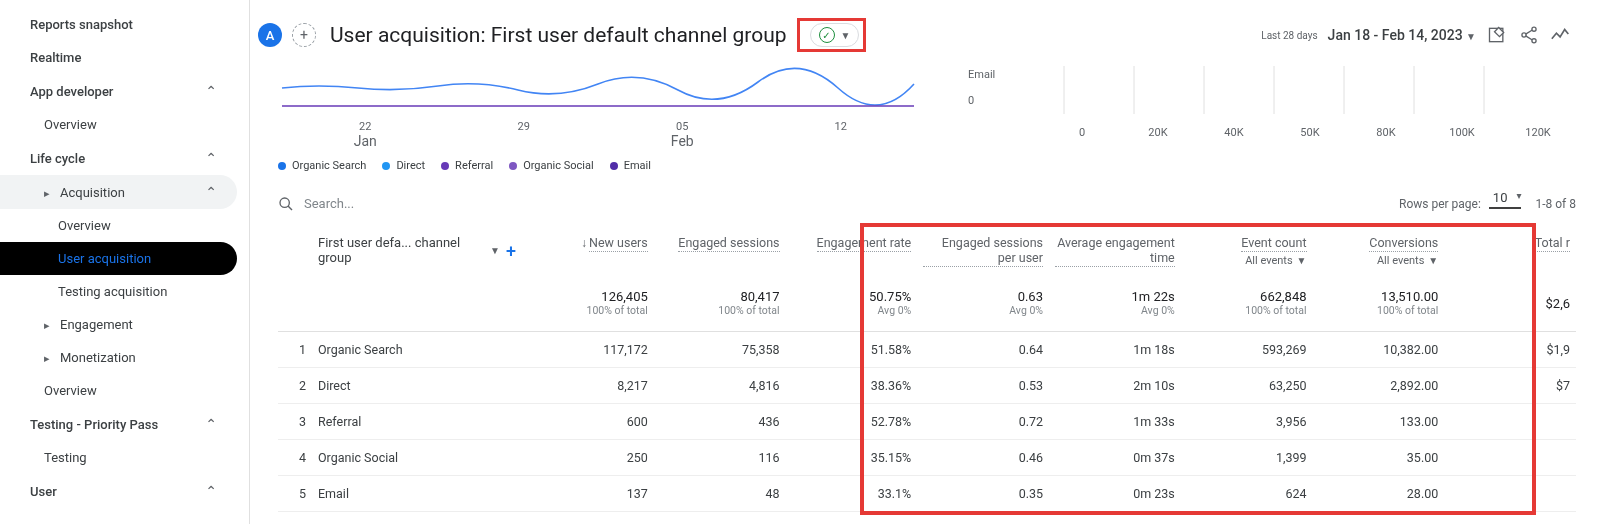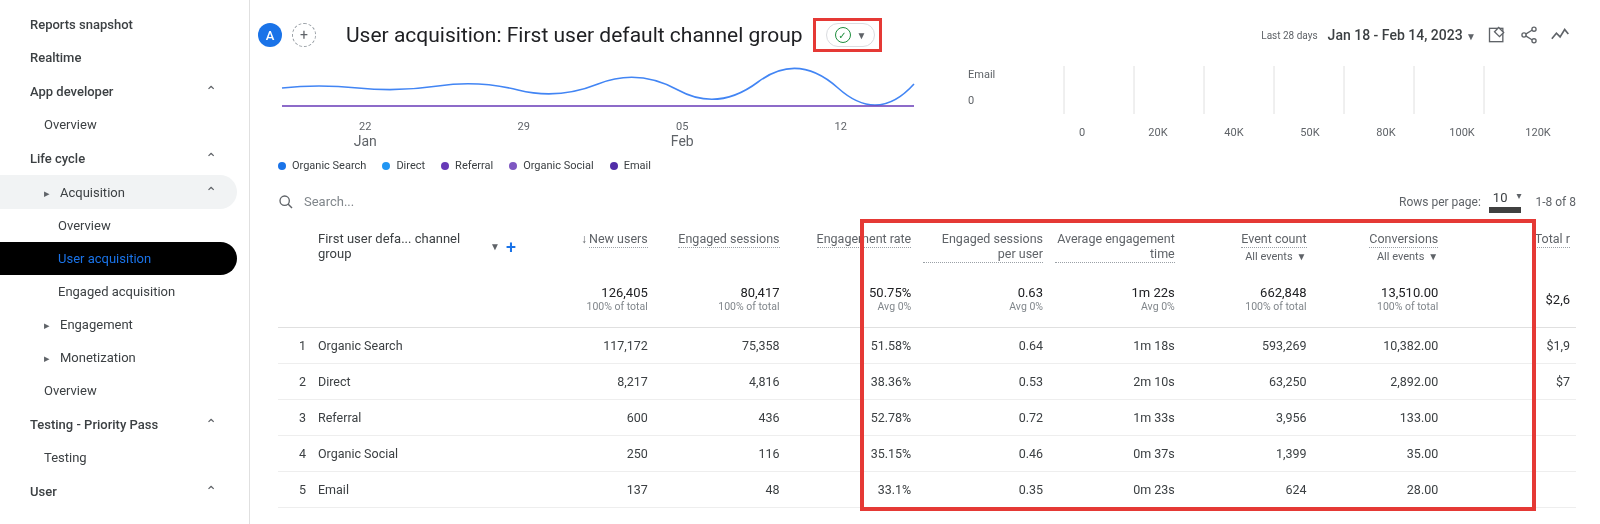--- a/index.html
+++ b/index.html
@@ -15,21 +15,21 @@
   .side-item.active { background: #000000; color: #1a73e8; }
   .side-item.selected-parent { background: #f1f3f4; }
   .side-item .chev { color: #5f6368; font-size: 14px; }
   .side-bullet { width: 6px; display: inline-block; margin-right: 10px; color: #5f6368; font-size: 11px; }
 
   
   .main { flex: 1; display: flex; flex-direction: column; overflow: hidden; }
   .topbar { display: flex; align-items: center; padding: 18px 28px 14px 8px; gap: 10px; }
   .avatar { width: 24px; height: 24px; border-radius: 50%; background: #1a73e8; color: #fff; display: flex; align-items: center; justify-content: center; font-size: 13px; font-weight: 500; }
   .plus-circ { width: 24px; height: 24px; border: 1px dashed #9aa0a6; border-radius: 50%; display: flex; align-items: center; justify-content: center; color: #5f6368; font-size: 14px; }
-  .title { font-size: 21px; color: #202124; margin-left: 20px; }
+  .title { font-size: 21px; color: #202124; margin-left: 4px; }
   .status-pill { display: flex; align-items: center; gap: 6px; border: 1px solid #dadce0; border-radius: 16px; padding: 3px 8px; margin-left: 6px; }
   .check-ic { width: 16px; height: 16px; border: 1.5px solid #1e8e3e; border-radius: 50%; display: flex; align-items: center; justify-content: center; color: #1e8e3e; font-size: 10px; }
   .tri-down { font-size: 10px; color: #5f6368; }
   .red-box-1 { border: 3px solid #e53935; padding: 2px 4px; display: flex; align-items: center; gap: 4px; }
   .topbar .spacer { flex: 1; }
   .date-label { font-size: 10px; color: #5f6368; }
   .date-range { font-size: 14px; color: #3c4043; font-weight: 500; }
   .top-ic { width: 22px; height: 22px; display: flex; align-items: center; justify-content: center; color: #5f6368; cursor: pointer; }
 
   
@@ -43,21 +43,21 @@
   .legend { display: flex; gap: 16px; margin-top: 10px; font-size: 11px; color: #3c4043; }
   .legend .lg { display: flex; align-items: center; gap: 6px; }
   .dot { width: 8px; height: 8px; border-radius: 50%; }
 
   
   .toolbar-row { display: flex; align-items: center; padding: 6px 0; margin-top: 4px; }
   .search-ic { margin-right: 10px; color: #5f6368; }
   .search-txt { color: #80868b; font-size: 13px; }
   .toolbar-row .sp { flex: 1; }
   .rpp { font-size: 12px; color: #5f6368; }
-  .rpp-val { border-bottom: 6px solid #404040; padding: 0 14px 2px 4px; margin: 0 14px 0 8px; font-size: 13px; position: relative; }
+  .rpp-val { border-bottom: 2px solid #404040; padding: 0 14px 2px 4px; margin: 0 14px 8px 8px; font-size: 13px; position: relative; }
   .rpp-val::after { content: "▾"; position: absolute; right: 0; font-size: 10px; color: #5f6368; }
 
   
   .table-wrap { position: relative; margin-top: 4px; }
   table { border-collapse: collapse; width: 100%; table-layout: fixed; }
   th, td { padding: 8px 6px; text-align: right; font-size: 12.5px; }
   th { vertical-align: top; font-weight: 400; color: #5f6368; }
   .hd-main { border-bottom: 1px dotted #9aa0a6; display: inline-block; padding-bottom: 1px; }
   .hd-sub { font-size: 11px; color: #5f6368; margin-top: 2px; display: flex; justify-content: flex-end; align-items: center; gap: 4px; }
   .col-idx { width: 34px; text-align: right; color: #5f6368; }
@@ -99,21 +99,21 @@
         <span><span class="side-bullet">▸</span><span>Acquisition</span></span>
         <span class="chev">⌃</span>
       </div>
       <div class="side-item level3">
         <span><span>Overview</span></span>
       </div>
       <div class="side-item level3 active">
         <span><span>User acquisition</span></span>
       </div>
       <div class="side-item level3">
-        <span><span>Engaged acquisition</span></span>
+        <span><span>Testing acquisition</span></span>
       </div>
       <div class="side-item level2">
         <span><span class="side-bullet">▸</span><span>Engagement</span></span>
       </div>
       <div class="side-item level2">
         <span><span class="side-bullet">▸</span><span>Monetization</span></span>
       </div>
       <div class="side-item level2">
         <span><span>Overview</span></span>
       </div>

